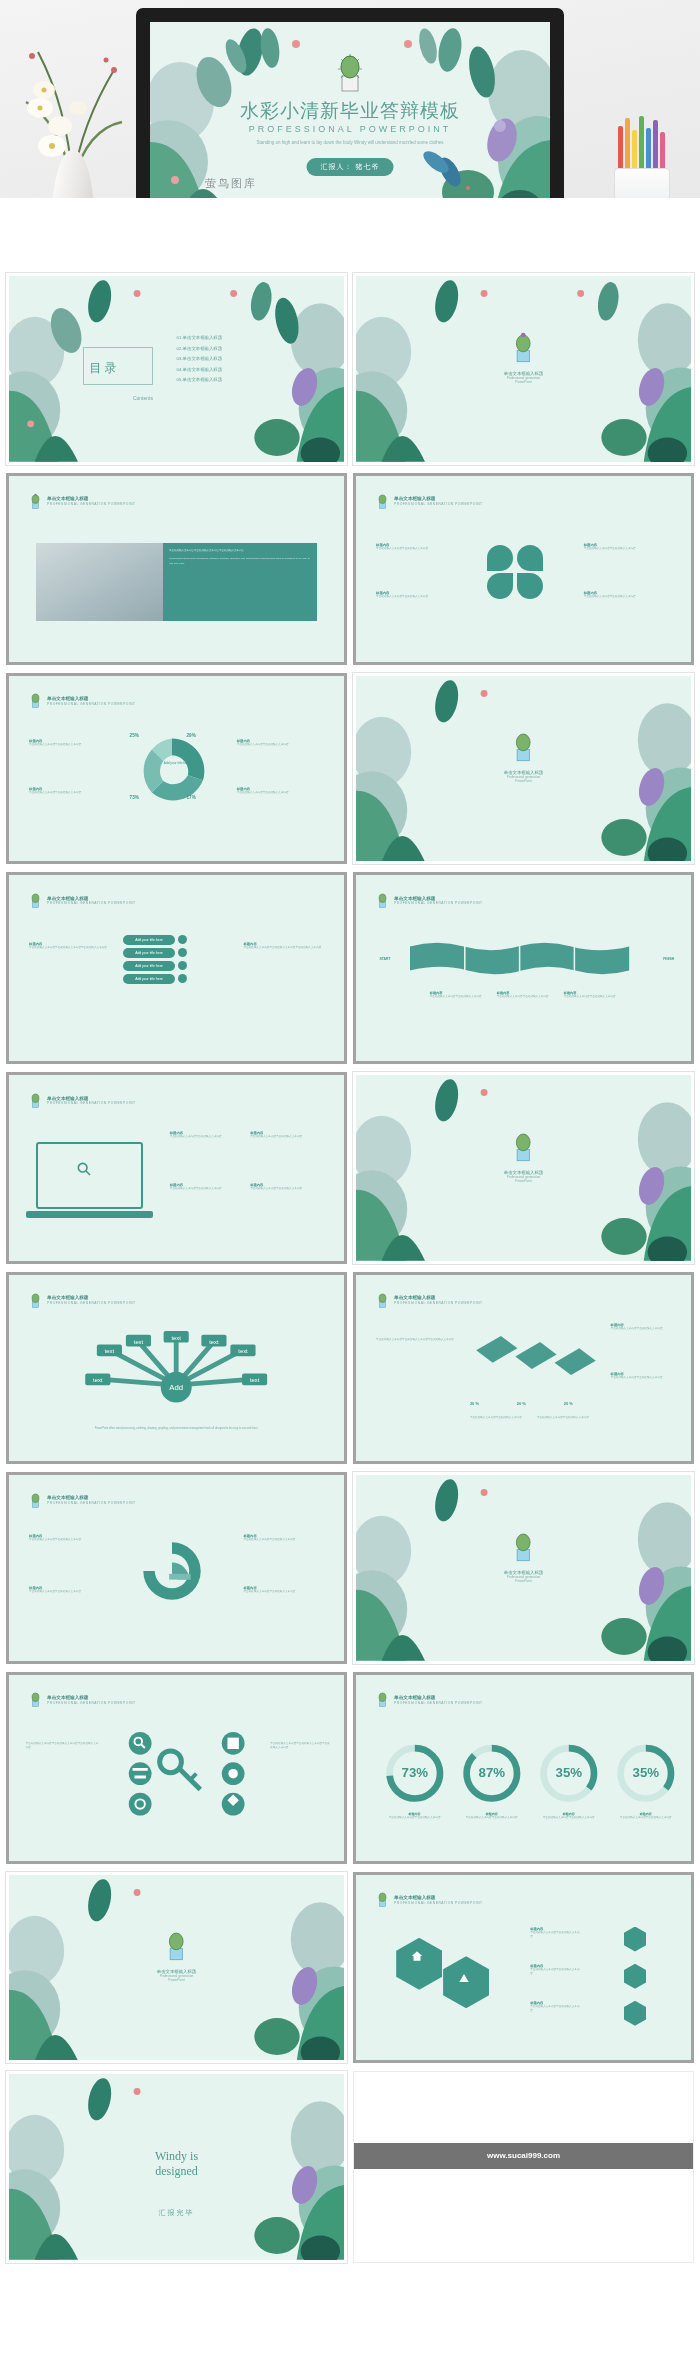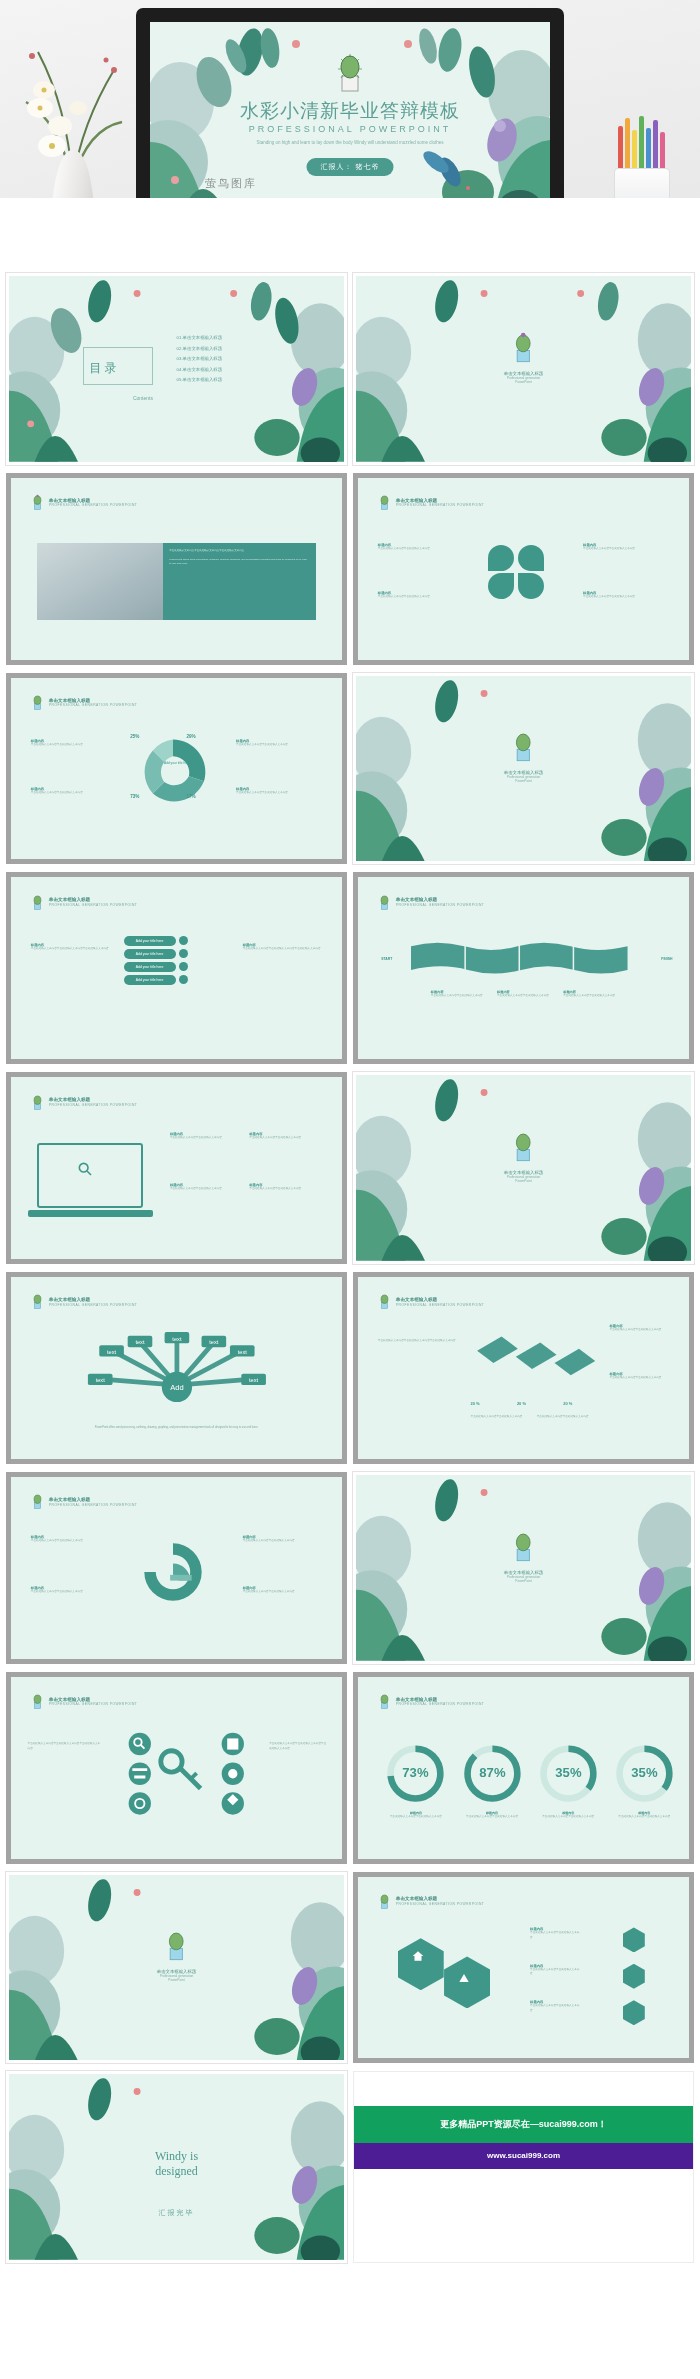--- a/index.html
+++ b/index.html
@@ -52,21 +52,21 @@
   .sc-cactus { position:absolute; left:50%; transform:translateX(-50%); top:30px; width:34px; height:42px; }
 
   
   .foliage { position:absolute; pointer-events:none; }
 
   
   .grid { position:absolute; top:265px; left:0; width:700px; padding:8px 6px 0;
     display:grid; grid-template-columns:1fr 1fr; gap:8px 6px; }
   .slide { position:relative; width:100%; aspect-ratio:16/9; background:#e6f4ef; overflow:hidden; }
   .slide.full { border:3px solid #fff; outline:1px solid #e3e3e3; }
-  .slide.plain { border:5px solid #a3a3a3; }
+  .slide.plain { border:3px solid #a3a3a3; }
 
   
   .s-head { position:absolute; left:6%; top:9%; display:flex; align-items:center; gap:5px; }
   .s-head .cact { width:13px; height:17px; position:relative; flex:none; }
   .s-h-txt { line-height:1.25; }
   .s-h-t1 { font-size:4.6px; color:#4b8f84; font-weight:bold; }
   .s-h-t2 { font-size:3.3px; color:#7aa9a1; letter-spacing:.5px; }
 
   .txt-c { font-size:2.6px; color:#7fa8a2; line-height:1.7; }
   .lbl { font-size:3.3px; color:#3f978a; font-weight:bold; }
@@ -113,21 +113,21 @@
 
   
   .end-t { position:absolute; left:0; right:0; top:40%; text-align:center;
     font-size:12px; color:#4f9b90; font-family:"Liberation Serif", serif; line-height:1.25; }
   .end-s { position:absolute; left:0; right:0; top:72%; text-align:center; font-size:7px; color:#64a59b; letter-spacing:2px; }
 
   
   .promo { width:100%; aspect-ratio:16/9; background:#fff; position:relative; border:1px solid #ececec; }
   .promo-teal { position:absolute; left:0; right:0; top:18%; height:19%; background:#12a05f;
     display:flex; align-items:center; justify-content:center; color:#fff; font-weight:bold; font-size:9px; }
-  .promo-green { position:absolute; left:0; right:0; top:37%; height:14%; background:#4c1d95;
+  .promo-green { position:absolute; left:0; right:0; top:37%; height:14%; background:#737373;
     display:flex; align-items:center; justify-content:center; color:#fff; font-weight:bold; font-size:8px; }
 </style>
 </head>
 <body>
 
 <div class="hero">
   <div class="hero-bg"></div>
 
   <div class="vase-wrap">
     <svg class="orchid" viewBox="0 0 110 150">
@@ -916,17 +916,16 @@
         <ellipse cx="316" cy="182" rx="20" ry="16" fill="#1f5c4d"></ellipse>
     </svg>
     <div class="end-t">
       <span>Windy is</span><br>
       <span>designed</span>
     </div>
     <div class="end-s">汇报完毕</div>
   </div>
 
   <div class="promo">
-    <div class="promo-teal">更多精品PPT资源尽在—sucai999.com！</div>
     <div class="promo-green">www.sucai999.com</div>
   </div>
 
 </div>
 
 </body></html>

